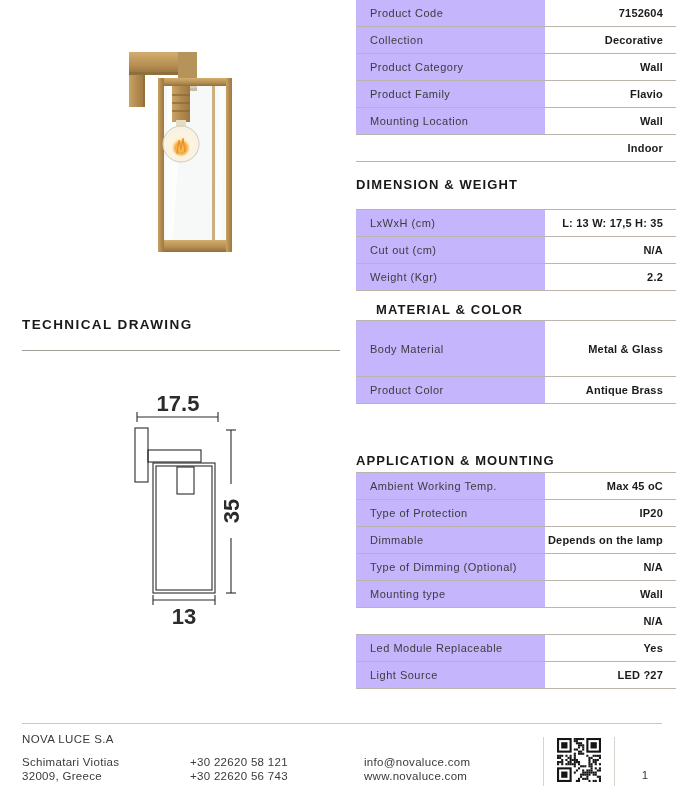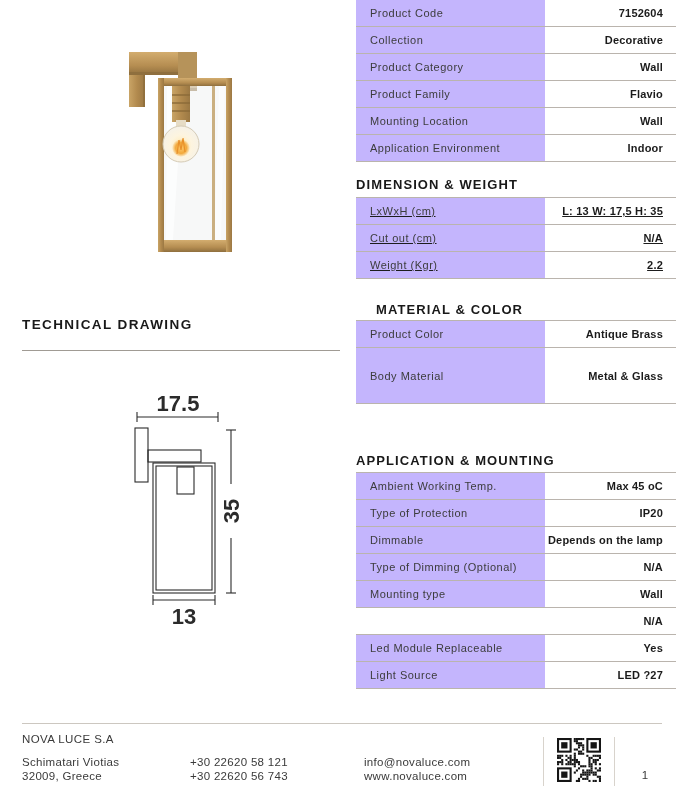--- a/index.html
+++ b/index.html
@@ -24,21 +24,21 @@
     letter-spacing:.2px; white-space:nowrap;
   }
   .section-heading {
     position:absolute; left:356px; width:320px; font-size:13px; font-weight:bold;
     letter-spacing:1.1px; color:#191919; white-space:nowrap;
   }
   #heading-dimension   { top:177px; }
   #heading-material    { top:302px;margin-left:20px; }
   #heading-application { top:453px; }
   #table-overview      { top:0; }
-  #table-dimension     { top:197px;text-decoration:underline; }
+  #table-dimension     { top:209px; }
   #table-material      { top:320px; }
   #table-application   { top:472px; }
 
   
   .photo-wrap { position:absolute; left:95px; top:22px; width:170px; height:270px; }
   .td-heading {
     position:absolute; left:22px; top:317px; width:318px;
     font-size:13.5px; font-weight:bold; letter-spacing:1.4px; color:#191919;
     padding-bottom:18px; border-bottom:1px solid #a09b94;
   }
@@ -169,21 +169,20 @@
       </div>
       <div class="spec-row">
         <div class="spec-label">Product Family</div>
         <div class="spec-value">Flavio</div>
       </div>
       <div class="spec-row">
         <div class="spec-label">Mounting Location</div>
         <div class="spec-value">Wall</div>
       </div>
       <div class="spec-row">
-        <div class="spec-label">Application Environment</div>
         <div class="spec-value">Indoor</div>
       </div>
     </div>
 
   <div id="heading-dimension" class="section-heading">DIMENSION &amp; WEIGHT</div>
   <div id="table-dimension" class="spec-table">
       <div class="spec-row">
         <div class="spec-label">LxWxH (cm)</div>
         <div class="spec-value">L: 13 W: 17,5 H: 35</div>
       </div>
@@ -192,27 +191,27 @@
         <div class="spec-value">N/A</div>
       </div>
       <div class="spec-row">
         <div class="spec-label">Weight (Kgr)</div>
         <div class="spec-value">2.2</div>
       </div>
     </div>
 
   <div id="heading-material" class="section-heading">MATERIAL &amp; COLOR</div>
   <div id="table-material" class="spec-table">
-      <div class="spec-row">
-        <div class="spec-label">Product Color</div>
-        <div class="spec-value">Antique Brass</div>
-      </div>
       <div class="spec-row tall">
         <div class="spec-label">Body Material</div>
         <div class="spec-value">Metal &amp; Glass</div>
+      </div>
+      <div class="spec-row">
+        <div class="spec-label">Product Color</div>
+        <div class="spec-value">Antique Brass</div>
       </div>
     </div>
 
   <div id="heading-application" class="section-heading">APPLICATION &amp; MOUNTING</div>
   <div id="table-application" class="spec-table">
       <div class="spec-row">
         <div class="spec-label">Ambient Working Temp.</div>
         <div class="spec-value">Max 45 oC</div>
       </div>
       <div class="spec-row">

